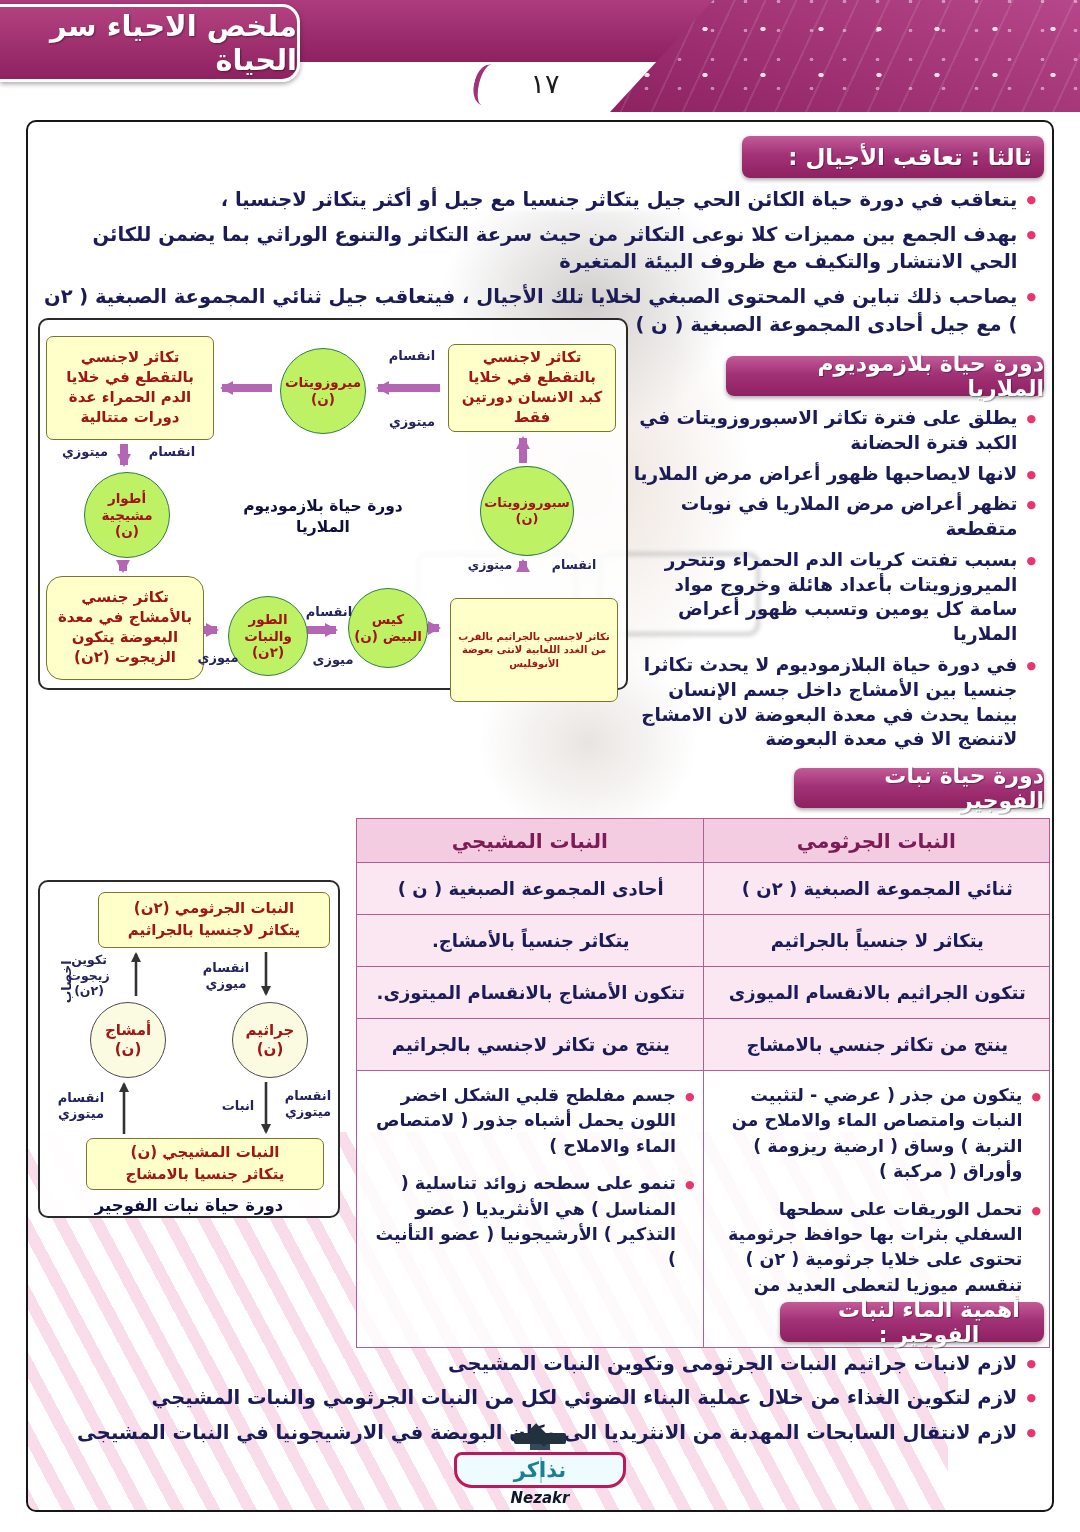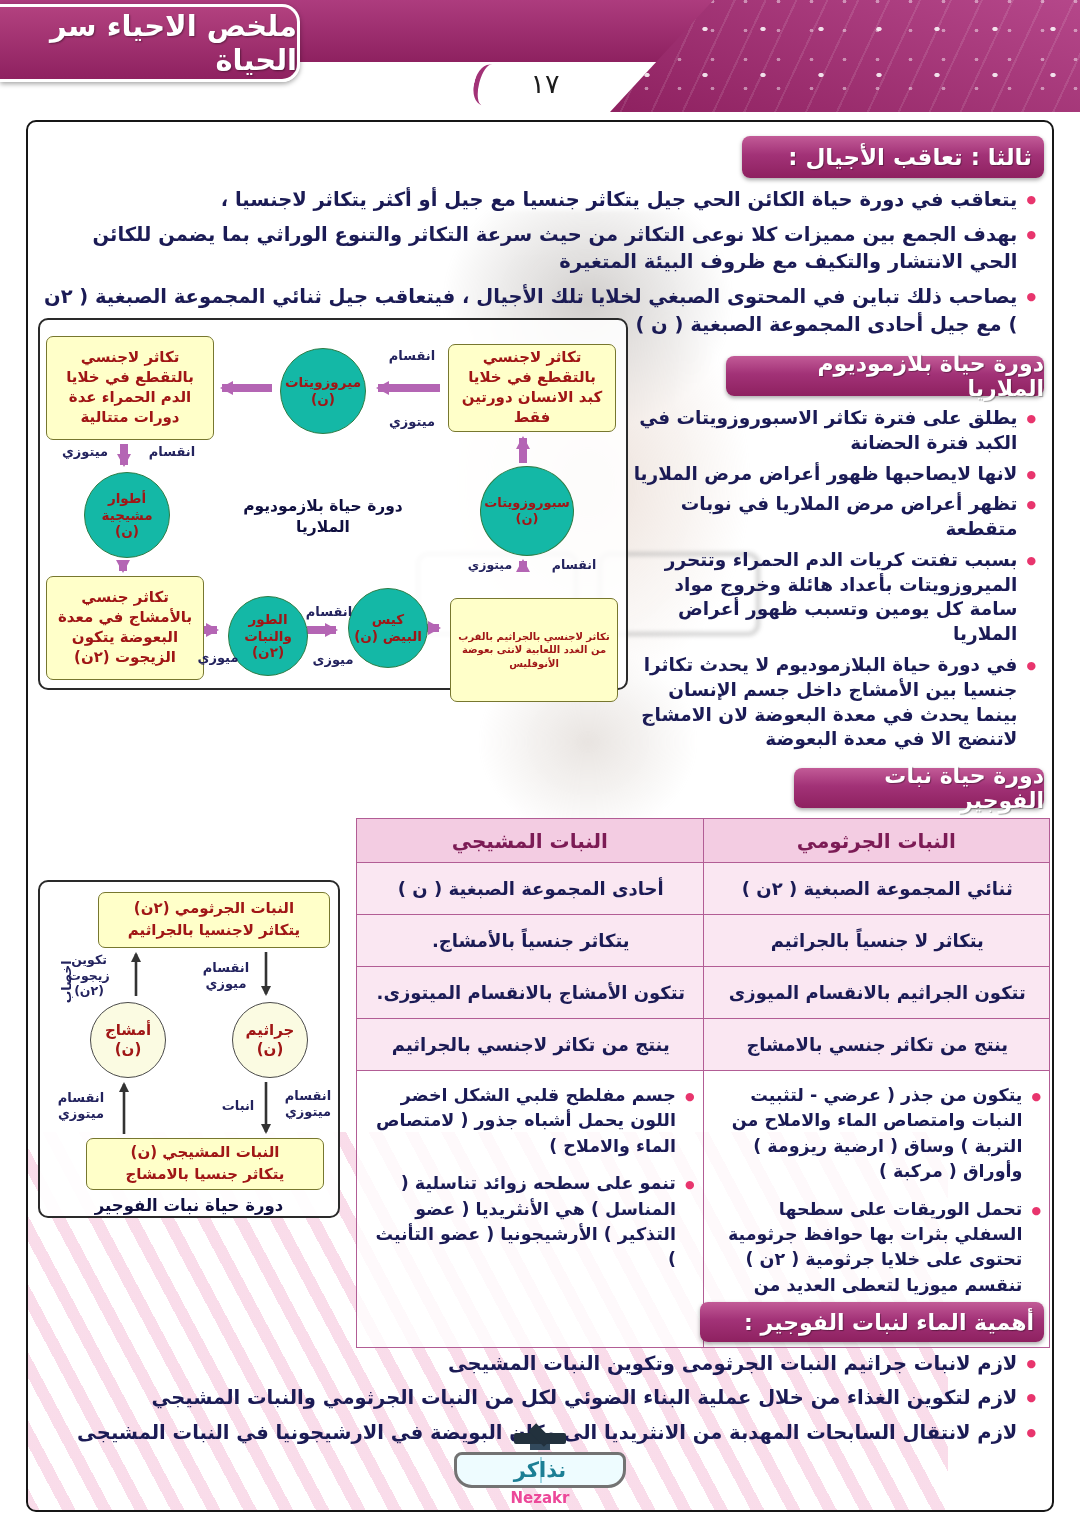--- a/index.html
+++ b/index.html
@@ -62,21 +62,21 @@
 
   
   .diagram{position:absolute;border:2px solid #2a2a2a;border-radius:10px;
     background:rgba(255,255,255,.88);z-index:2;}
   .diagram svg{position:absolute;inset:0;z-index:1;pointer-events:none;}
   .dg-el{position:absolute;z-index:2;}
   .ybox{background:#ffffc9;border:1.5px solid #77772f;border-radius:7px;color:#a01616;
     font-weight:bold;font-size:15px;line-height:1.32;display:flex;align-items:center;
     justify-content:center;text-align:center;padding:3px 5px;}
   .ybox .col{display:flex;flex-direction:column;gap:2px;}
-  .gcircle{background:#14b8a6;border:1.5px solid #2e7d46;border-radius:50%;color:#a01616;
+  .gcircle{background:#bef264;border:1.5px solid #2e7d46;border-radius:50%;color:#a01616;
     font-weight:bold;font-size:13.5px;line-height:1.25;display:flex;align-items:center;
     justify-content:center;text-align:center;padding:5px;}
   .pcircle{background:#fbfbe2;border:1.5px solid #4a4a4a;border-radius:50%;color:#a01616;
     font-weight:bold;font-size:15px;line-height:1.3;display:flex;align-items:center;
     justify-content:center;text-align:center;padding:5px;}
   .dlabel{position:absolute;color:#23235e;font-weight:bold;font-size:13px;
     text-align:center;line-height:1.25;z-index:3;}
   .dlabel.stack{display:flex;flex-direction:column;justify-content:space-between;}
   .dtitle{position:absolute;color:#101040;font-weight:bold;font-size:15.5px;
     text-align:center;z-index:2;line-height:1.35;}
@@ -94,25 +94,25 @@
   .cell-bullets .bitem{font-size:17.5px;margin-bottom:12px;line-height:1.45;color:#1b1b55;font-weight:bold;}
 
   
   .logo{position:absolute;left:50%;bottom:3px;transform:translateX(-50%);
     width:230px;text-align:center;z-index:3;}
   .cap-top{width:52px;height:11px;background:#22313d;margin:0 auto;border-radius:2px;position:relative;}
   .cap-top::before{content:"";position:absolute;left:50%;top:-9px;width:22px;height:22px;
     background:#22313d;transform:translateX(-50%) rotate(45deg) scaleY(.5);}
   .cap-base{width:20px;height:7px;background:#32495c;margin:-1px auto 2px;}
   .book{position:relative;width:172px;height:36px;margin:0 auto;background:#eefcff;
-    border:3px solid #737373;border-radius:8px 8px 18px 18px;display:flex;
+    border:3px solid #be185d;border-radius:8px 8px 18px 18px;display:flex;
     align-items:center;justify-content:center;}
   .book::before{content:"";position:absolute;left:50%;top:2px;bottom:2px;width:2px;background:#9fd6e2;}
   .brand-ar{position:relative;color:#1c7f95;font-size:21px;font-weight:bold;z-index:1;}
-  .brand-en{color:#ec4899;font-weight:bold;font-size:15px;margin-top:1px;text-align:center;}
+  .brand-en{color:#0f172a;font-style:italic;font-weight:bold;font-size:15px;margin-top:1px;text-align:center;}
 </style>
 </head>
 <body>
 
 <div class="page">
 
   <div class="banner-strip"></div>
   <div class="banner-pattern">
     <div class="dots"></div>
   </div>
@@ -199,21 +199,21 @@
         <span>سبوروزويتات (ن)</span>
       </div>
 
       <div class="dlabel" style="left:498px;top:237px;width:72px;font-size:12.5px;">
         <span>انقسام</span>
       </div>
       <div class="dlabel" style="left:414px;top:237px;width:72px;font-size:12.5px;">
         <span>ميتوزي</span>
       </div>
 
-      <div class="dg-el ybox" style="left:6px;top:256px;width:158px;height:104px;">
+      <div class="dg-el ybox" style="left:6px;top:256px;width:158px;height:104px;border-radius:16px;">
         <span>تكاثر جنسي بالأمشاج في معدة البعوضة يتكون الزيجوت (٢ن)</span>
       </div>
       <div class="dg-el gcircle" style="left:188px;top:276px;width:80px;height:80px;">
         <span>الطور والنبات (٢ن)</span>
       </div>
       <div class="dg-el gcircle" style="left:308px;top:268px;width:80px;height:80px;">
         <span>كيس البيض (ن)</span>
       </div>
       <div class="dg-el ybox" style="left:410px;top:254px;width:168px;height:104px;font-size:10px;margin-top:24px;">
         <span>تكاثر لاجنسي بالجراثيم بالقرب من الغدد اللعابية لانثى بعوضة الأنوفليس</span>
@@ -369,21 +369,21 @@
 
       <div class="dg-el ybox" style="left:46px;top:256px;width:238px;height:52px;">
         <span class="col">
           <span>النبات المشيجي (ن)</span>
           <span>يتكاثر جنسيا بالامشاج</span>
         </span>
       </div>
       <div class="dtitle" style="left:0;right:0;top:313px;font-size:16.5px;">دورة حياة نبات الفوجير</div>
     </div>
 
-    <div class="hbar" style="top:1180px;right:8px;width:344px;height:40px;text-align:center;">
+    <div class="hbar" style="top:1180px;right:8px;width:264px;height:40px;text-align:center;">
       <span>أهمية الماء لنبات الفوجير :</span>
     </div>
     <div class="blist blist-water" style="top:1228px;right:16px;left:40px;">
       <div class="bitem">
         <span class="bdot">●</span>
         <span>لازم لانبات جراثيم النبات الجرثومى وتكوين النبات المشيجى</span>
       </div>
       <div class="bitem">
         <span class="bdot">●</span>
         <span>لازم لتكوين الغذاء من خلال عملية البناء الضوئي لكل من النبات الجرثومي والنبات المشيجي</span>

